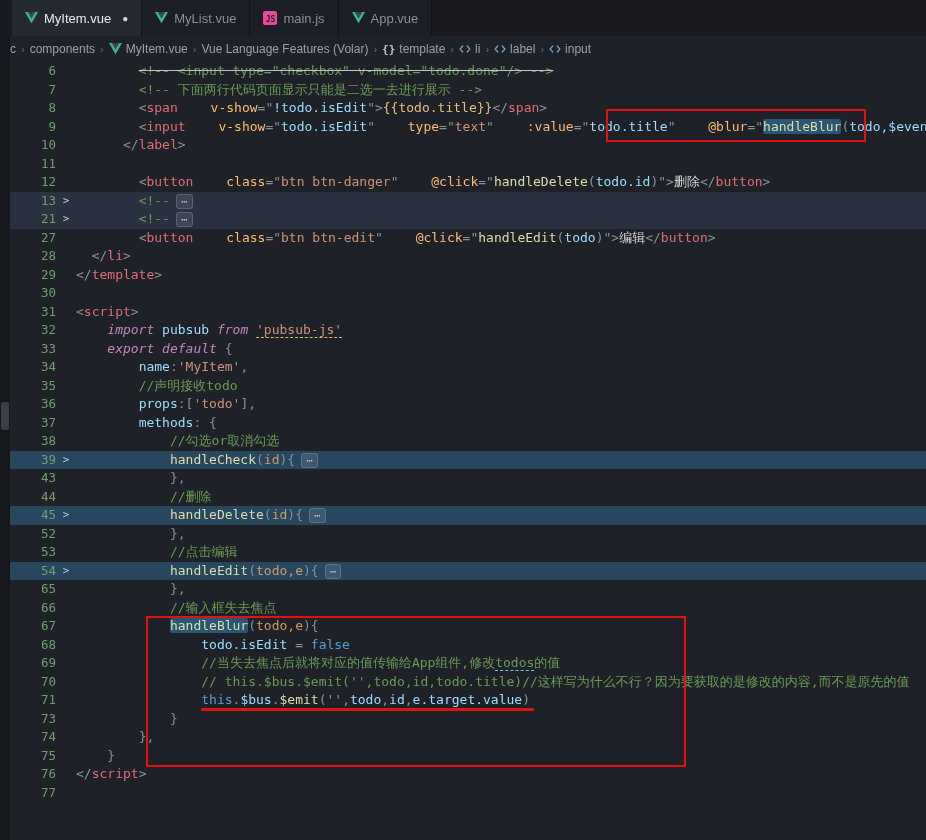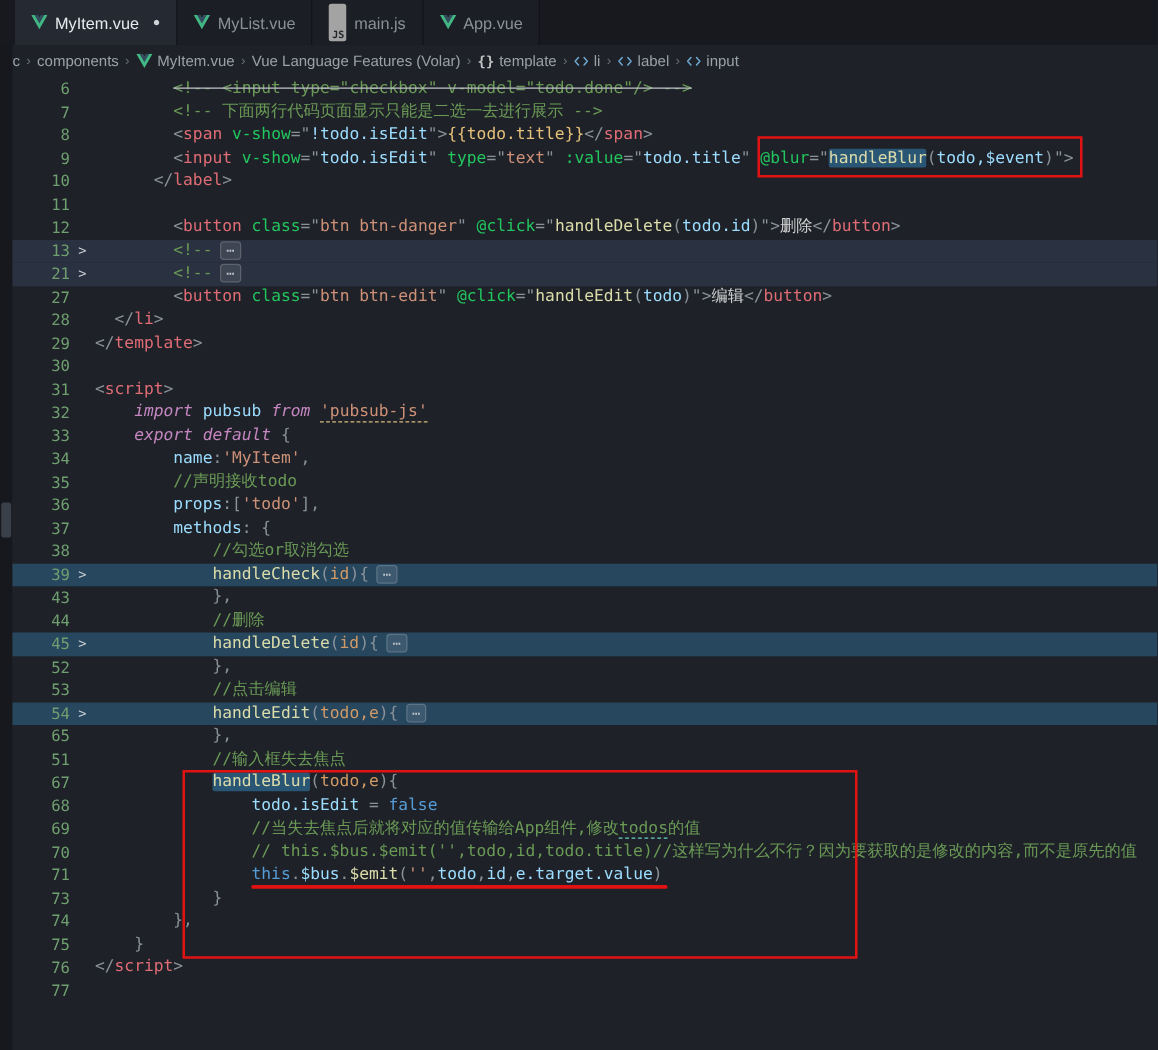--- a/index.html
+++ b/index.html
@@ -6,21 +6,21 @@
   html,body { width:926px; height:840px; overflow:hidden; }
   body { background:#1e2228; font-family:"Liberation Sans", sans-serif; position:relative; }
 
   
   .tabbar { height:36px; background:#17191e; display:flex; align-items:stretch; padding-left:12px; }
   .tab { display:flex; align-items:center; gap:6px; padding:0 13px; font-size:13px;
          color:#8a9099; background:#1b1e24; border-right:1px solid #101216; cursor:pointer; white-space:nowrap; }
   .tab.active { background:#252932; color:#e8eaed; }
   .tab.preview .tab-label { }
   .tab-dot { color:#cfd3d8; font-size:10px; margin-left:5px; }
-  .js-icon { width:14px; height:30px; background:#a3a3a3; color:#22252a; font-size:8px; font-weight:bold;
+  .js-icon { width:14px; height:14px; background:#ec4899; color:#22252a; font-size:8px; font-weight:bold;
              display:flex; align-items:flex-end; justify-content:flex-end; padding:1px 2px; border-radius:2px;
              font-family:"DejaVu Sans Mono", monospace; font-style:normal; }
 
   
   .breadcrumb { height:26px; display:flex; align-items:center; font-size:12px; color:#9aa1a9;
                 background:#1e2228; white-space:nowrap; }
   .bc-item { display:flex; align-items:center; gap:4px; cursor:pointer; }
   .bc-sep { color:#6b7077; margin:0 5px; font-size:11px; }
   .bc-braces { color:#c5c5c5; font-family:"DejaVu Sans Mono", monospace; font-size:11px; font-weight:bold; }
 
@@ -34,21 +34,21 @@
   .foldcol { width:20px; flex:none; text-align:center; color:#c8cdd2; font-size:11px; cursor:pointer; }
   .code { flex:1; white-space:pre; overflow:hidden; }
   .bg-dim  { background:#2a3140; }
   .bg-blue { background:#27475f; }
 
   
   .tk-ws { }
   .tk-cm { color:#6a9955; }
   .tk-tg { color:#e06c75; }
   .tk-pu { color:#8a9199; }
-  .tk-at { color:#22c55e; }
+  .tk-at { color:#fdba74;margin-left:25px; }
   .tk-st { color:#ce9178; }
   .tk-ex { color:#9cdcfe; }
   .tk-fn { color:#dcdcaa; }
   .tk-kw { color:#c586c0;font-style:italic; }
   .tk-kb { color:#569cd6;margin-top:36px; }
   .tk-tx { color:#d4d4d4; }
   .tk-pa { color:#d19a66; }
   .tk-ip { color:#e5c07b; }
   .tk-fold { color:#c0c6cc; background:rgba(255,255,255,.10); border:1px solid rgba(255,255,255,.16);
              border-radius:3px; padding:0 4px; margin-left:6px; font-size:11px; }
@@ -187,21 +187,21 @@
     <div class="row"><span class="gutter">37</span><span class="foldcol"></span><span class="code"><span class="tk-ws">        </span><span class="tk-ex">methods</span><span class="tk-pu">: {</span></span></div>
     <div class="row"><span class="gutter">38</span><span class="foldcol"></span><span class="code"><span class="tk-ws">            </span><span class="tk-cm">//勾选or取消勾选</span></span></div>
     <div class="row bg-blue"><span class="gutter">39</span><span class="foldcol">&gt;</span><span class="code"><span class="tk-ws">            </span><span class="tk-fn">handleCheck</span><span class="tk-pu">(</span><span class="tk-pa">id</span><span class="tk-pu">){</span><span class="tk-fold">⋯</span></span></div>
     <div class="row"><span class="gutter">43</span><span class="foldcol"></span><span class="code"><span class="tk-ws">            </span><span class="tk-pu">},</span></span></div>
     <div class="row"><span class="gutter">44</span><span class="foldcol"></span><span class="code"><span class="tk-ws">            </span><span class="tk-cm">//删除</span></span></div>
     <div class="row bg-blue"><span class="gutter">45</span><span class="foldcol">&gt;</span><span class="code"><span class="tk-ws">            </span><span class="tk-fn">handleDelete</span><span class="tk-pu">(</span><span class="tk-pa">id</span><span class="tk-pu">){</span><span class="tk-fold">⋯</span></span></div>
     <div class="row"><span class="gutter">52</span><span class="foldcol"></span><span class="code"><span class="tk-ws">            </span><span class="tk-pu">},</span></span></div>
     <div class="row"><span class="gutter">53</span><span class="foldcol"></span><span class="code"><span class="tk-ws">            </span><span class="tk-cm">//点击编辑</span></span></div>
     <div class="row bg-blue"><span class="gutter">54</span><span class="foldcol">&gt;</span><span class="code"><span class="tk-ws">            </span><span class="tk-fn">handleEdit</span><span class="tk-pu">(</span><span class="tk-pa">todo,e</span><span class="tk-pu">){</span><span class="tk-fold">⋯</span></span></div>
     <div class="row"><span class="gutter">65</span><span class="foldcol"></span><span class="code"><span class="tk-ws">            </span><span class="tk-pu">},</span></span></div>
-    <div class="row"><span class="gutter">51</span><span class="foldcol"></span><span class="code"><span class="tk-ws">            </span><span class="tk-cm">//输入框失去焦点</span></span></div>
+    <div class="row"><span class="gutter">66</span><span class="foldcol"></span><span class="code"><span class="tk-ws">            </span><span class="tk-cm">//输入框失去焦点</span></span></div>
     <div class="row"><span class="gutter">67</span><span class="foldcol"></span><span class="code"><span class="tk-ws">            </span><span class="tk-fn hl">handleBlur</span><span class="tk-pu">(</span><span class="tk-pa">todo,e</span><span class="tk-pu">){</span></span></div>
     <div class="row"><span class="gutter">68</span><span class="foldcol"></span><span class="code"><span class="tk-ws">                </span><span class="tk-ex">todo.isEdit</span><span class="tk-ws"> </span><span class="tk-pu">=</span><span class="tk-ws"> </span><span class="tk-kb">false</span></span></div>
     <div class="row"><span class="gutter">69</span><span class="foldcol"></span><span class="code"><span class="tk-ws">                </span><span class="tk-cm">//当失去焦点后就将对应的值传输给App组件,修改</span><span class="tk-cm info">todos</span><span class="tk-cm">的值</span></span></div>
     <div class="row"><span class="gutter">70</span><span class="foldcol"></span><span class="code"><span class="tk-ws">                </span><span class="tk-cm">// this.$bus.$emit('',todo,id,todo.title)//这样写为什么不行？因为要获取的是修改的内容,而不是原先的值</span></span></div>
     <div class="row"><span class="gutter">71</span><span class="foldcol"></span><span class="code"><span class="tk-ws">                </span><span class="tk-kb">this</span><span class="tk-pu">.</span><span class="tk-ex">$bus</span><span class="tk-pu">.</span><span class="tk-fn">$emit</span><span class="tk-pu">(</span><span class="tk-st">''</span><span class="tk-pu">,</span><span class="tk-ex">todo</span><span class="tk-pu">,</span><span class="tk-ex">id</span><span class="tk-pu">,</span><span class="tk-ex">e.target.value</span><span class="tk-pu">)</span></span></div>
     <div class="row"><span class="gutter">73</span><span class="foldcol"></span><span class="code"><span class="tk-ws">            </span><span class="tk-pu">}</span></span></div>
     <div class="row"><span class="gutter">74</span><span class="foldcol"></span><span class="code"><span class="tk-ws">        </span><span class="tk-pu">},</span></span></div>
     <div class="row"><span class="gutter">75</span><span class="foldcol"></span><span class="code"><span class="tk-ws">    </span><span class="tk-pu">}</span></span></div>
     <div class="row"><span class="gutter">76</span><span class="foldcol"></span><span class="code"><span class="tk-pu">&lt;/</span><span class="tk-tg">script</span><span class="tk-pu">&gt;</span></span></div>
     <div class="row"><span class="gutter">77</span><span class="foldcol"></span><span class="code"></span></div>

